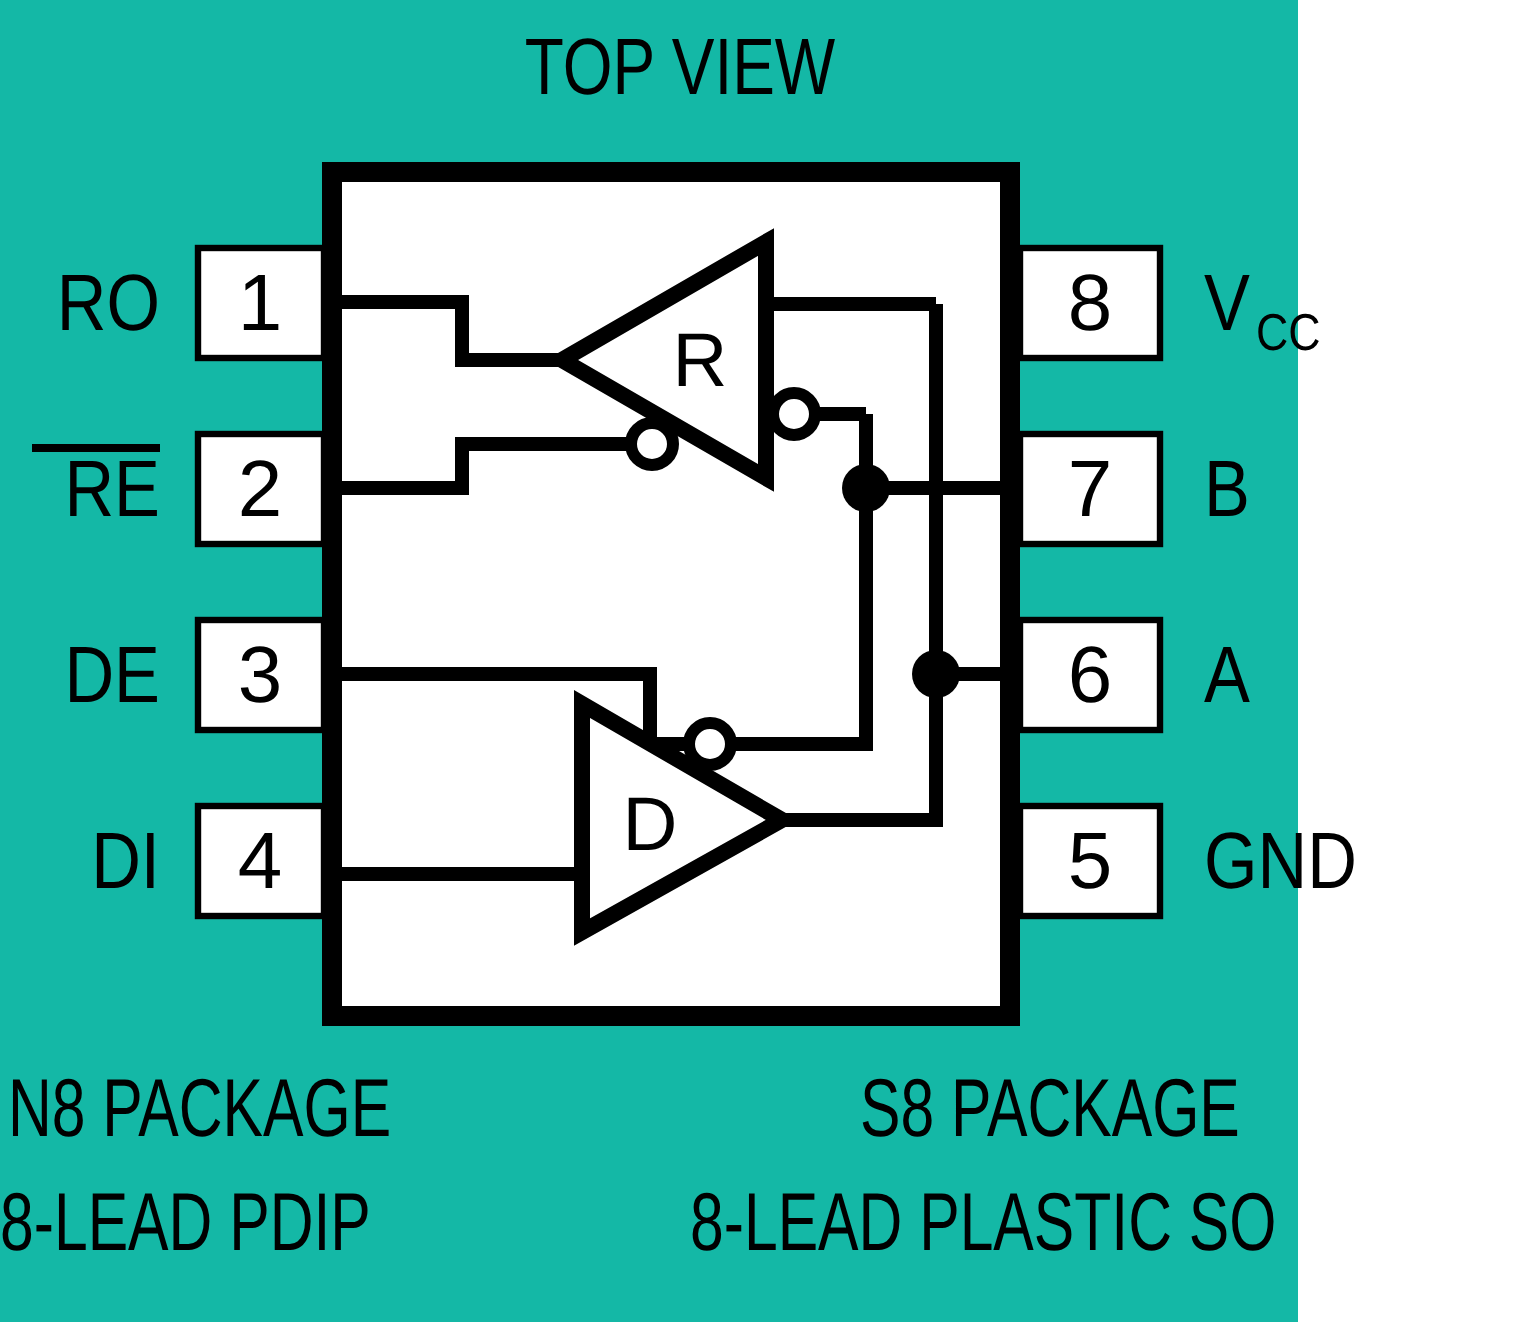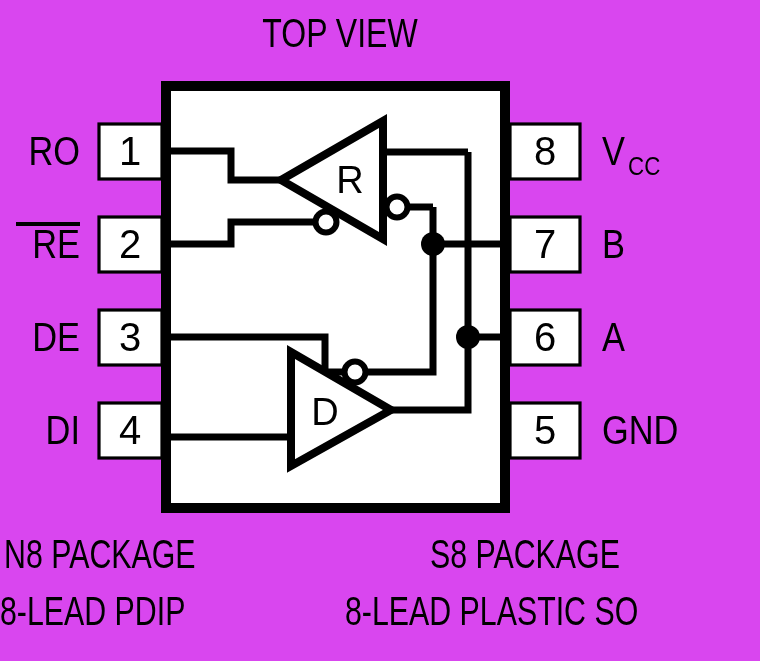--- a/index.html
+++ b/index.html
@@ -9,23 +9,23 @@
   }
   body {
     width: 760px;
     height: 661px;
     overflow: hidden;
     font-family: "Liberation Sans", sans-serif;
     color: #000000;
   }
   #diagram-root {
     position: relative;
-    width: 760px;
+    width: 649px;
     height: 661px;
-    background: #d946ef;
+    background: #14b8a6;
   }
   svg#pinout {
     display: block;
     width: 760px;
     height: 661px;
   }
   
   .lbl {
     font-family: "Liberation Sans", sans-serif;
     fill: #000000;

